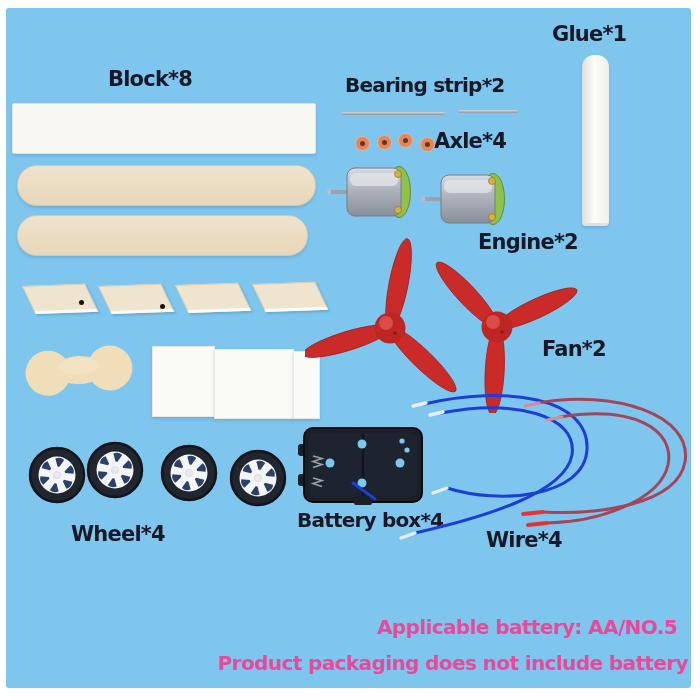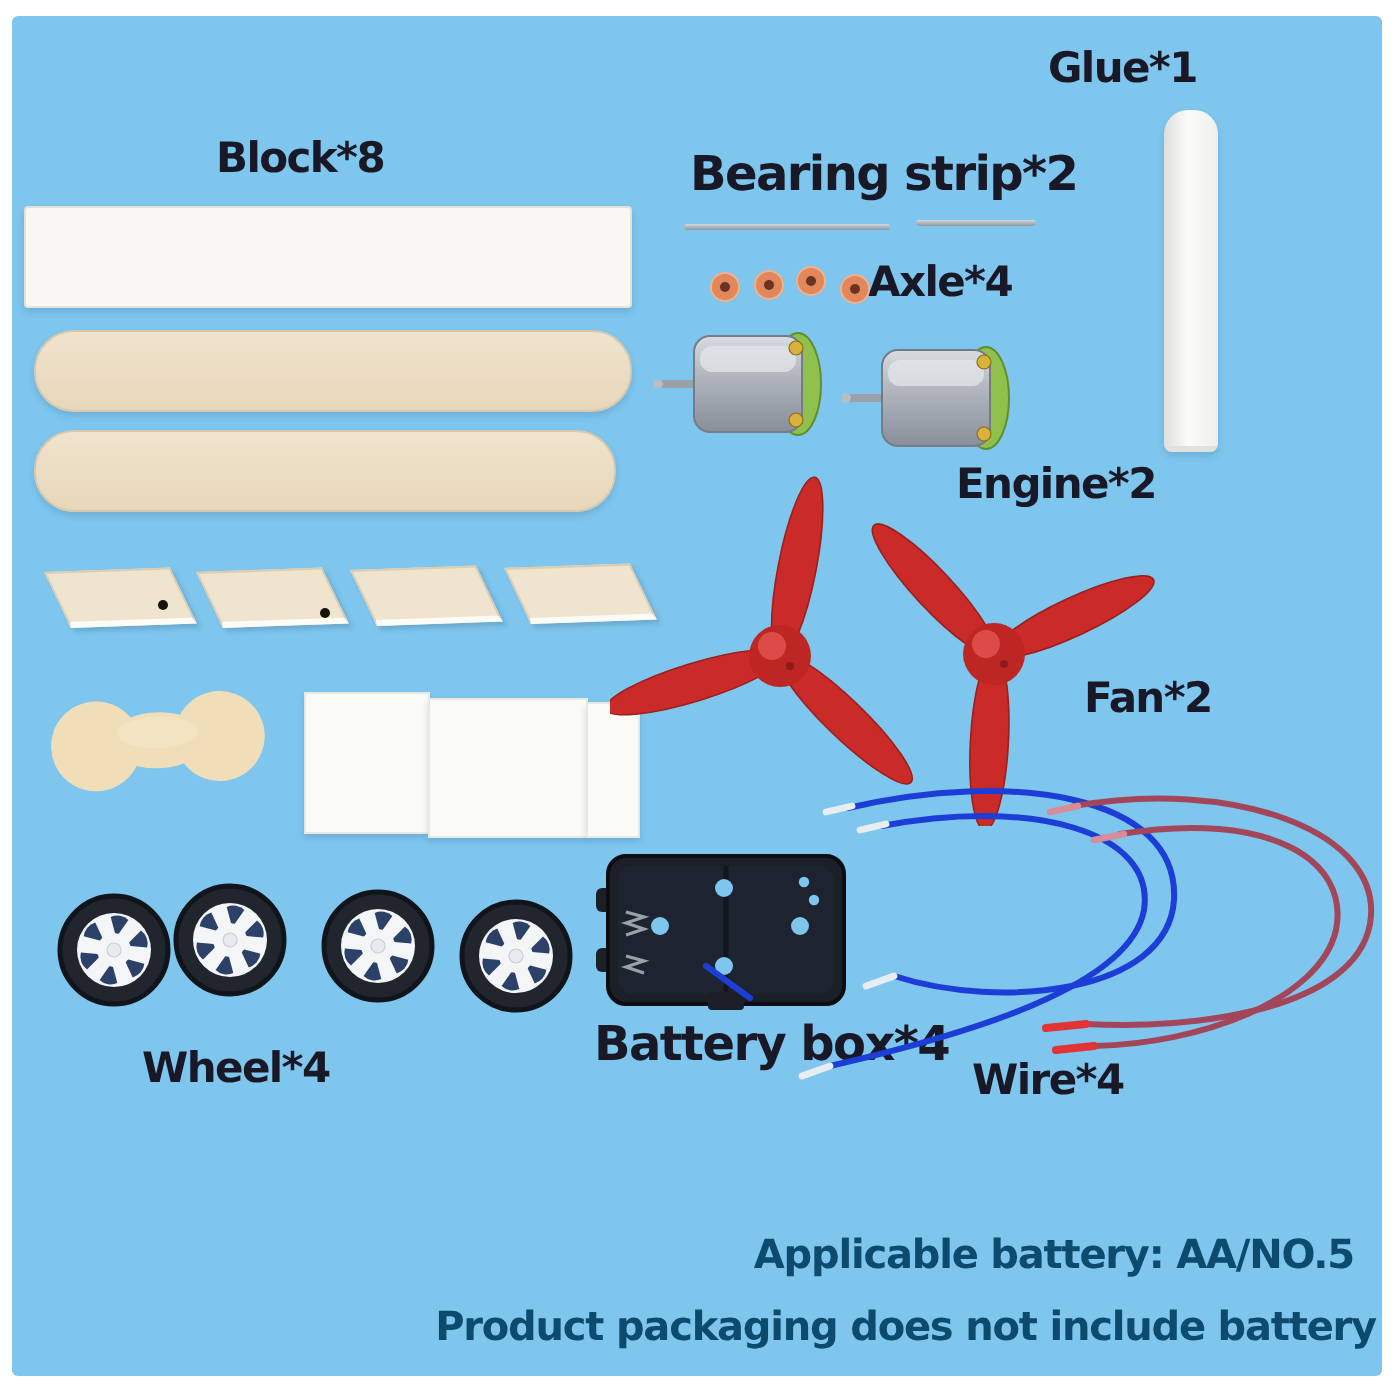--- a/index.html
+++ b/index.html
@@ -3,22 +3,22 @@
 <meta charset="utf-8">
 <style>
   html,body { margin:0; padding:0; background:#ffffff; }
   .photo { position:relative; width:700px; height:700px; background:#ffffff; overflow:hidden;
            font-family:"DejaVu Sans", sans-serif; }
   .panel { position:absolute; left:6px; top:8px; width:685px; height:680px;
            background:#7EC6EE; border-radius:3px; }
   .abs { position:absolute; }
   .lbl { position:absolute; font-weight:700; color:#181826; letter-spacing:-0.8px;
          white-space:nowrap; font-size:21px; }
-  .lbl.small { font-size:24px; }
-  .footer-line { position:absolute; font-weight:700; color:#0c4a6e; letter-spacing:-0.6px;
+  .lbl.small { font-size:20px; }
+  .footer-line { position:absolute; font-weight:700; color:#ec4899; letter-spacing:-0.6px;
                  font-size:20px; white-space:nowrap; }
   
   .white-strip { left:12px; top:103px; width:302px; height:49px; background:#F8F7F2;
                  border:1px solid #E4E1D7; border-radius:2px; box-shadow:0 2px 3px rgba(50,90,130,.2); }
   .stick { background:linear-gradient(#F0E3CC,#E7D7BA); border:1px solid #D8C9AE;
            border-radius:20px; box-shadow:0 2px 3px rgba(50,90,130,.2); }
   .stick1 { left:17px; top:165px; width:297px; height:39px; }
   .stick2 { left:17px; top:215px; width:289px; height:39px; }
   .para { position:absolute; top:286px; width:62px; height:24px; background:#EFE4CE;
           border:1px solid #DACDB3; border-bottom:3px solid #FBFBF7;
@@ -39,21 +39,21 @@
                border-radius:50%; background:#6B3322; display:block; }
 </style>
 </head>
 <body>
 
 <div class="photo">
   <div class="panel"></div>
 
   <div class="lbl" style="left:108px; top:67px;">Block*8</div>
   <div class="lbl small" style="left:345px; top:73px;">Bearing strip*2</div>
-  <div class="lbl" style="left:524px; top:22px;">Glue*1</div>
+  <div class="lbl" style="left:552px; top:22px;">Glue*1</div>
   <div class="lbl" style="left:434px; top:129px;">Axle*4</div>
   <div class="lbl" style="left:478px; top:230px;text-align:right;">Engine*2</div>
   <div class="lbl" style="left:542px; top:337px;">Fan*2</div>
   <div class="lbl" style="left:71px; top:522px;">Wheel*4</div>
   <div class="lbl small" style="left:297px; top:508px;">Battery box*4</div>
   <div class="lbl" style="left:486px; top:528px;">Wire*4</div>
   <div class="footer-line" style="right:23px; top:615px;">Applicable battery: AA/NO.5</div>
   <div class="footer-line" style="right:12px; top:651px;">Product packaging does not include battery</div>
 
   <div class="abs white-strip"></div>

